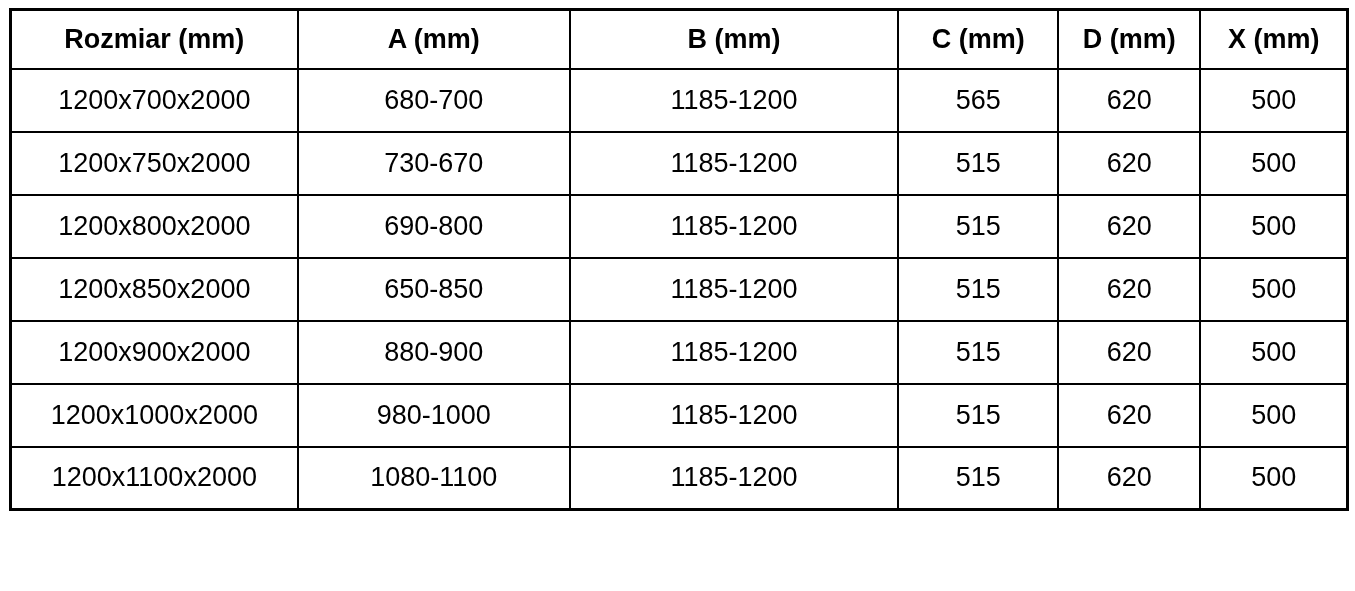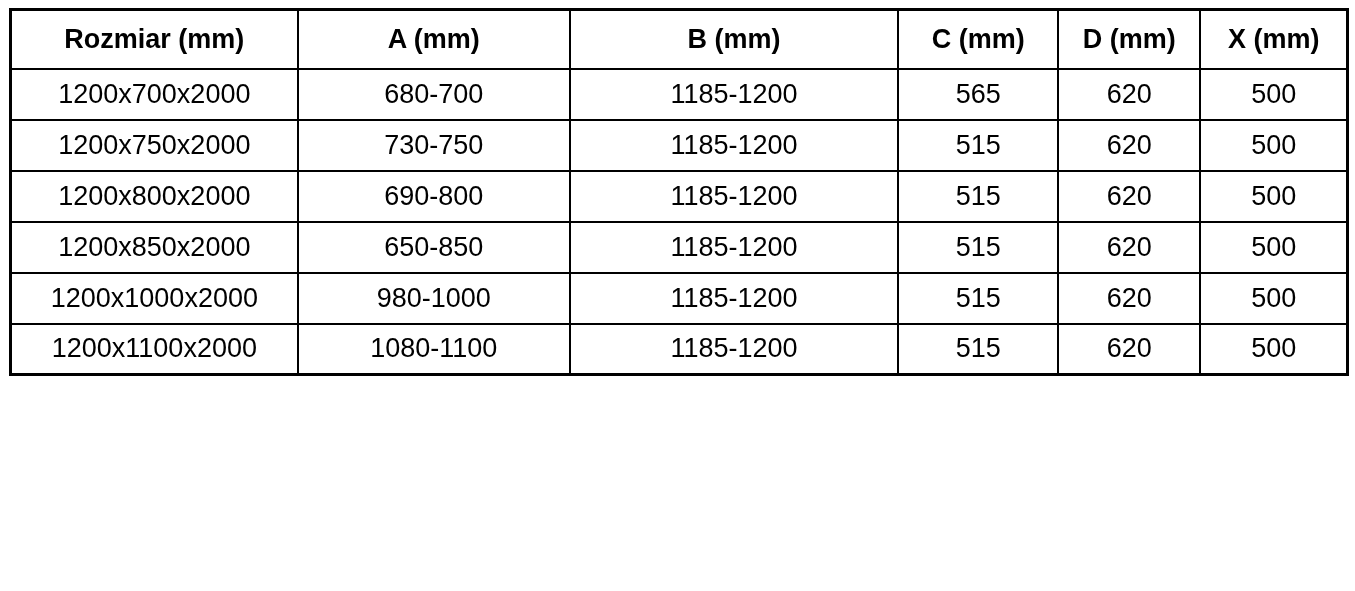--- a/index.html
+++ b/index.html
@@ -33,21 +33,21 @@
     font-size: 27px;
     line-height: 1;
     overflow: hidden;
     white-space: nowrap;
     margin-left: 48px;
   }
   table.spec-table thead tr {
     height: 59px;
   }
   table.spec-table tbody tr {
-    height: 51px;
+    height: 63px;
   }
   table.spec-table th {
     font-weight: bold;
   }
   col.c-rozmiar { width: 287px; }
   col.c-a       { width: 272px; }
   col.c-b       { width: 328px; }
   col.c-c       { width: 160px; }
   col.c-d       { width: 142px; }
   col.c-x       { width: 147px; }
@@ -79,37 +79,45 @@
         <tr>
           <td>1200x700x2000</td>
           <td>680-700</td>
           <td>1185-1200</td>
           <td>565</td>
           <td>620</td>
           <td>500</td>
         </tr>
         <tr>
           <td>1200x750x2000</td>
-          <td>730-750</td>
+          <td>730-670</td>
           <td>1185-1200</td>
           <td>515</td>
           <td>620</td>
           <td>500</td>
         </tr>
         <tr>
           <td>1200x800x2000</td>
           <td>690-800</td>
           <td>1185-1200</td>
           <td>515</td>
           <td>620</td>
           <td>500</td>
         </tr>
         <tr>
           <td>1200x850x2000</td>
           <td>650-850</td>
+          <td>1185-1200</td>
+          <td>515</td>
+          <td>620</td>
+          <td>500</td>
+        </tr>
+        <tr>
+          <td>1200x900x2000</td>
+          <td>880-900</td>
           <td>1185-1200</td>
           <td>515</td>
           <td>620</td>
           <td>500</td>
         </tr>
         <tr>
           <td>1200x1000x2000</td>
           <td>980-1000</td>
           <td>1185-1200</td>
           <td>515</td>

